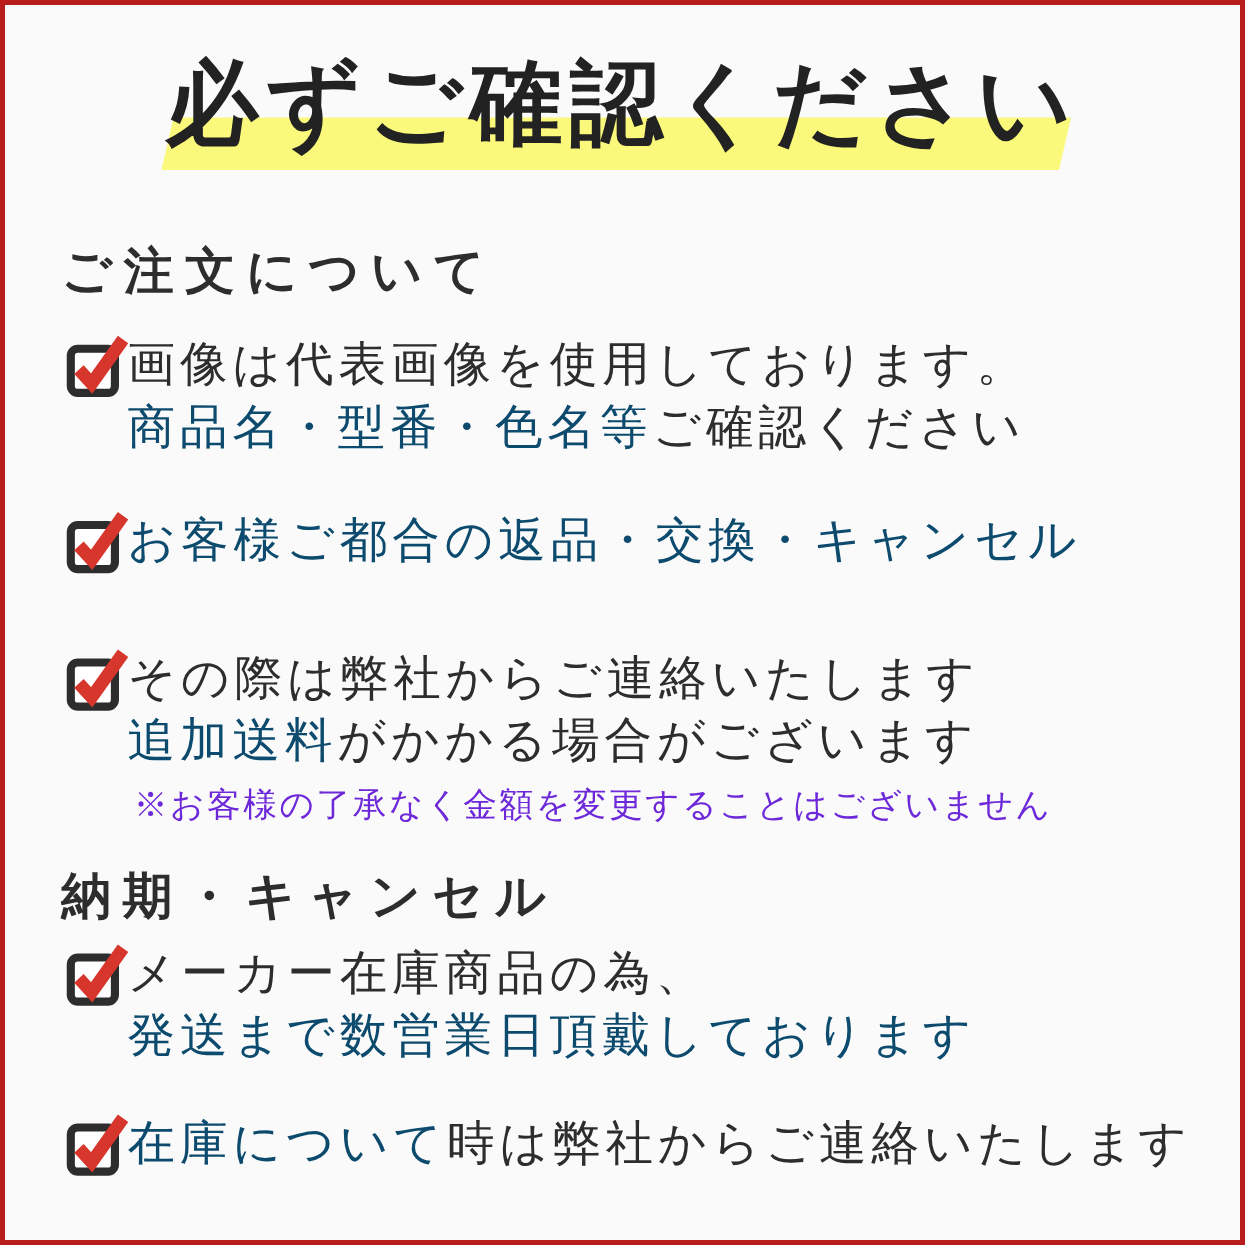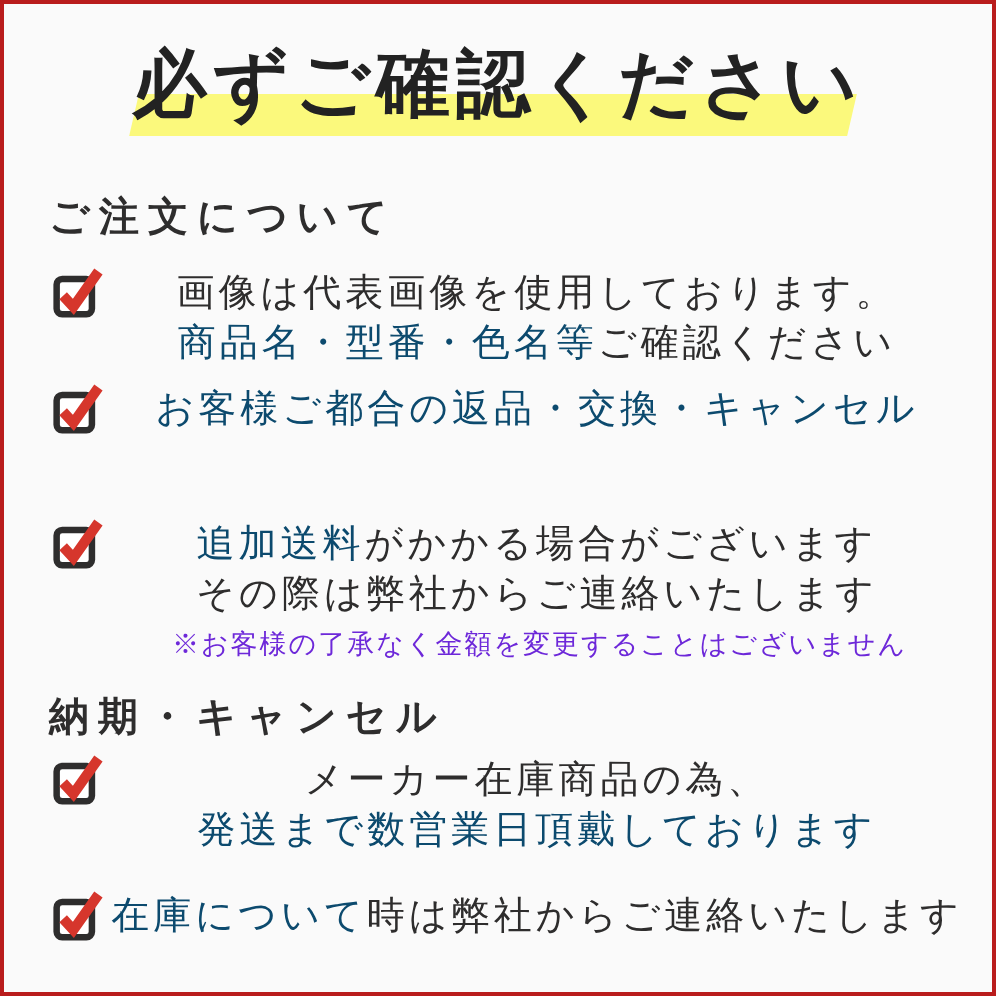--- a/index.html
+++ b/index.html
@@ -51,36 +51,35 @@
   #heading-orders{top:178px;}
   #heading-stock{top:678px;}
   
   .item{
     position:absolute;
     left:48px;
     width:920px;
     z-index:2;
   }
   #item-1{top:263px;}
-  #item-2{top:379px;}
+  #item-2{top:404px;}
   #item-3{top:514px;}
   #item-4{top:750px;}
   #item-5{top:886px;}
   .checkbox{
     position:absolute;
     left:0;top:-4px;
     width:52px;height:58px;
   }
   .item-text{
     margin-left:50px;
     font-size:38px;
     line-height:50px;
     letter-spacing:4px;
     color:#2e2d2d;
-    text-align:center;
   }
   .red{color:#0c4a6e;}
   .black{color:#2e2d2d;}
   .note-line{
     margin-top:8px;
     margin-left:5px;
     font-size:27px;
     line-height:36px;
     letter-spacing:2px;
     color:#6d28d9;
@@ -116,22 +115,22 @@
       <div><span class="red">お客様ご都合の返品・交換・キャンセル</span></div>
     </div>
   </div>
 
   <div class="item" id="item-3">
     <svg class="checkbox" viewBox="0 0 56 60">
       <rect x="5" y="16" width="38" height="38" rx="6" fill="#ffffff" stroke="#2e2d2d" stroke-width="7"></rect>
       <path d="M12 34 L23 46 L50 8" fill="none" stroke="#d6362c" stroke-width="11" stroke-linecap="butt" stroke-linejoin="miter"></path>
     </svg>
     <div class="item-text">
+      <div><span class="black">その際は弊社からご連絡いたします</span></div>
       <div><span class="red">追加送料</span><span class="black">がかかる場合がございます</span></div>
-      <div><span class="black">その際は弊社からご連絡いたします</span></div>
       <div class="note-line">※お客様の了承なく金額を変更することはございません</div>
     </div>
   </div>
 
   <h2 class="section-heading" id="heading-stock">納期・キャンセル</h2>
 
   <div class="item" id="item-4">
     <svg class="checkbox" viewBox="0 0 56 60">
       <rect x="5" y="16" width="38" height="38" rx="6" fill="#ffffff" stroke="#2e2d2d" stroke-width="7"></rect>
       <path d="M12 34 L23 46 L50 8" fill="none" stroke="#d6362c" stroke-width="11" stroke-linecap="butt" stroke-linejoin="miter"></path>

